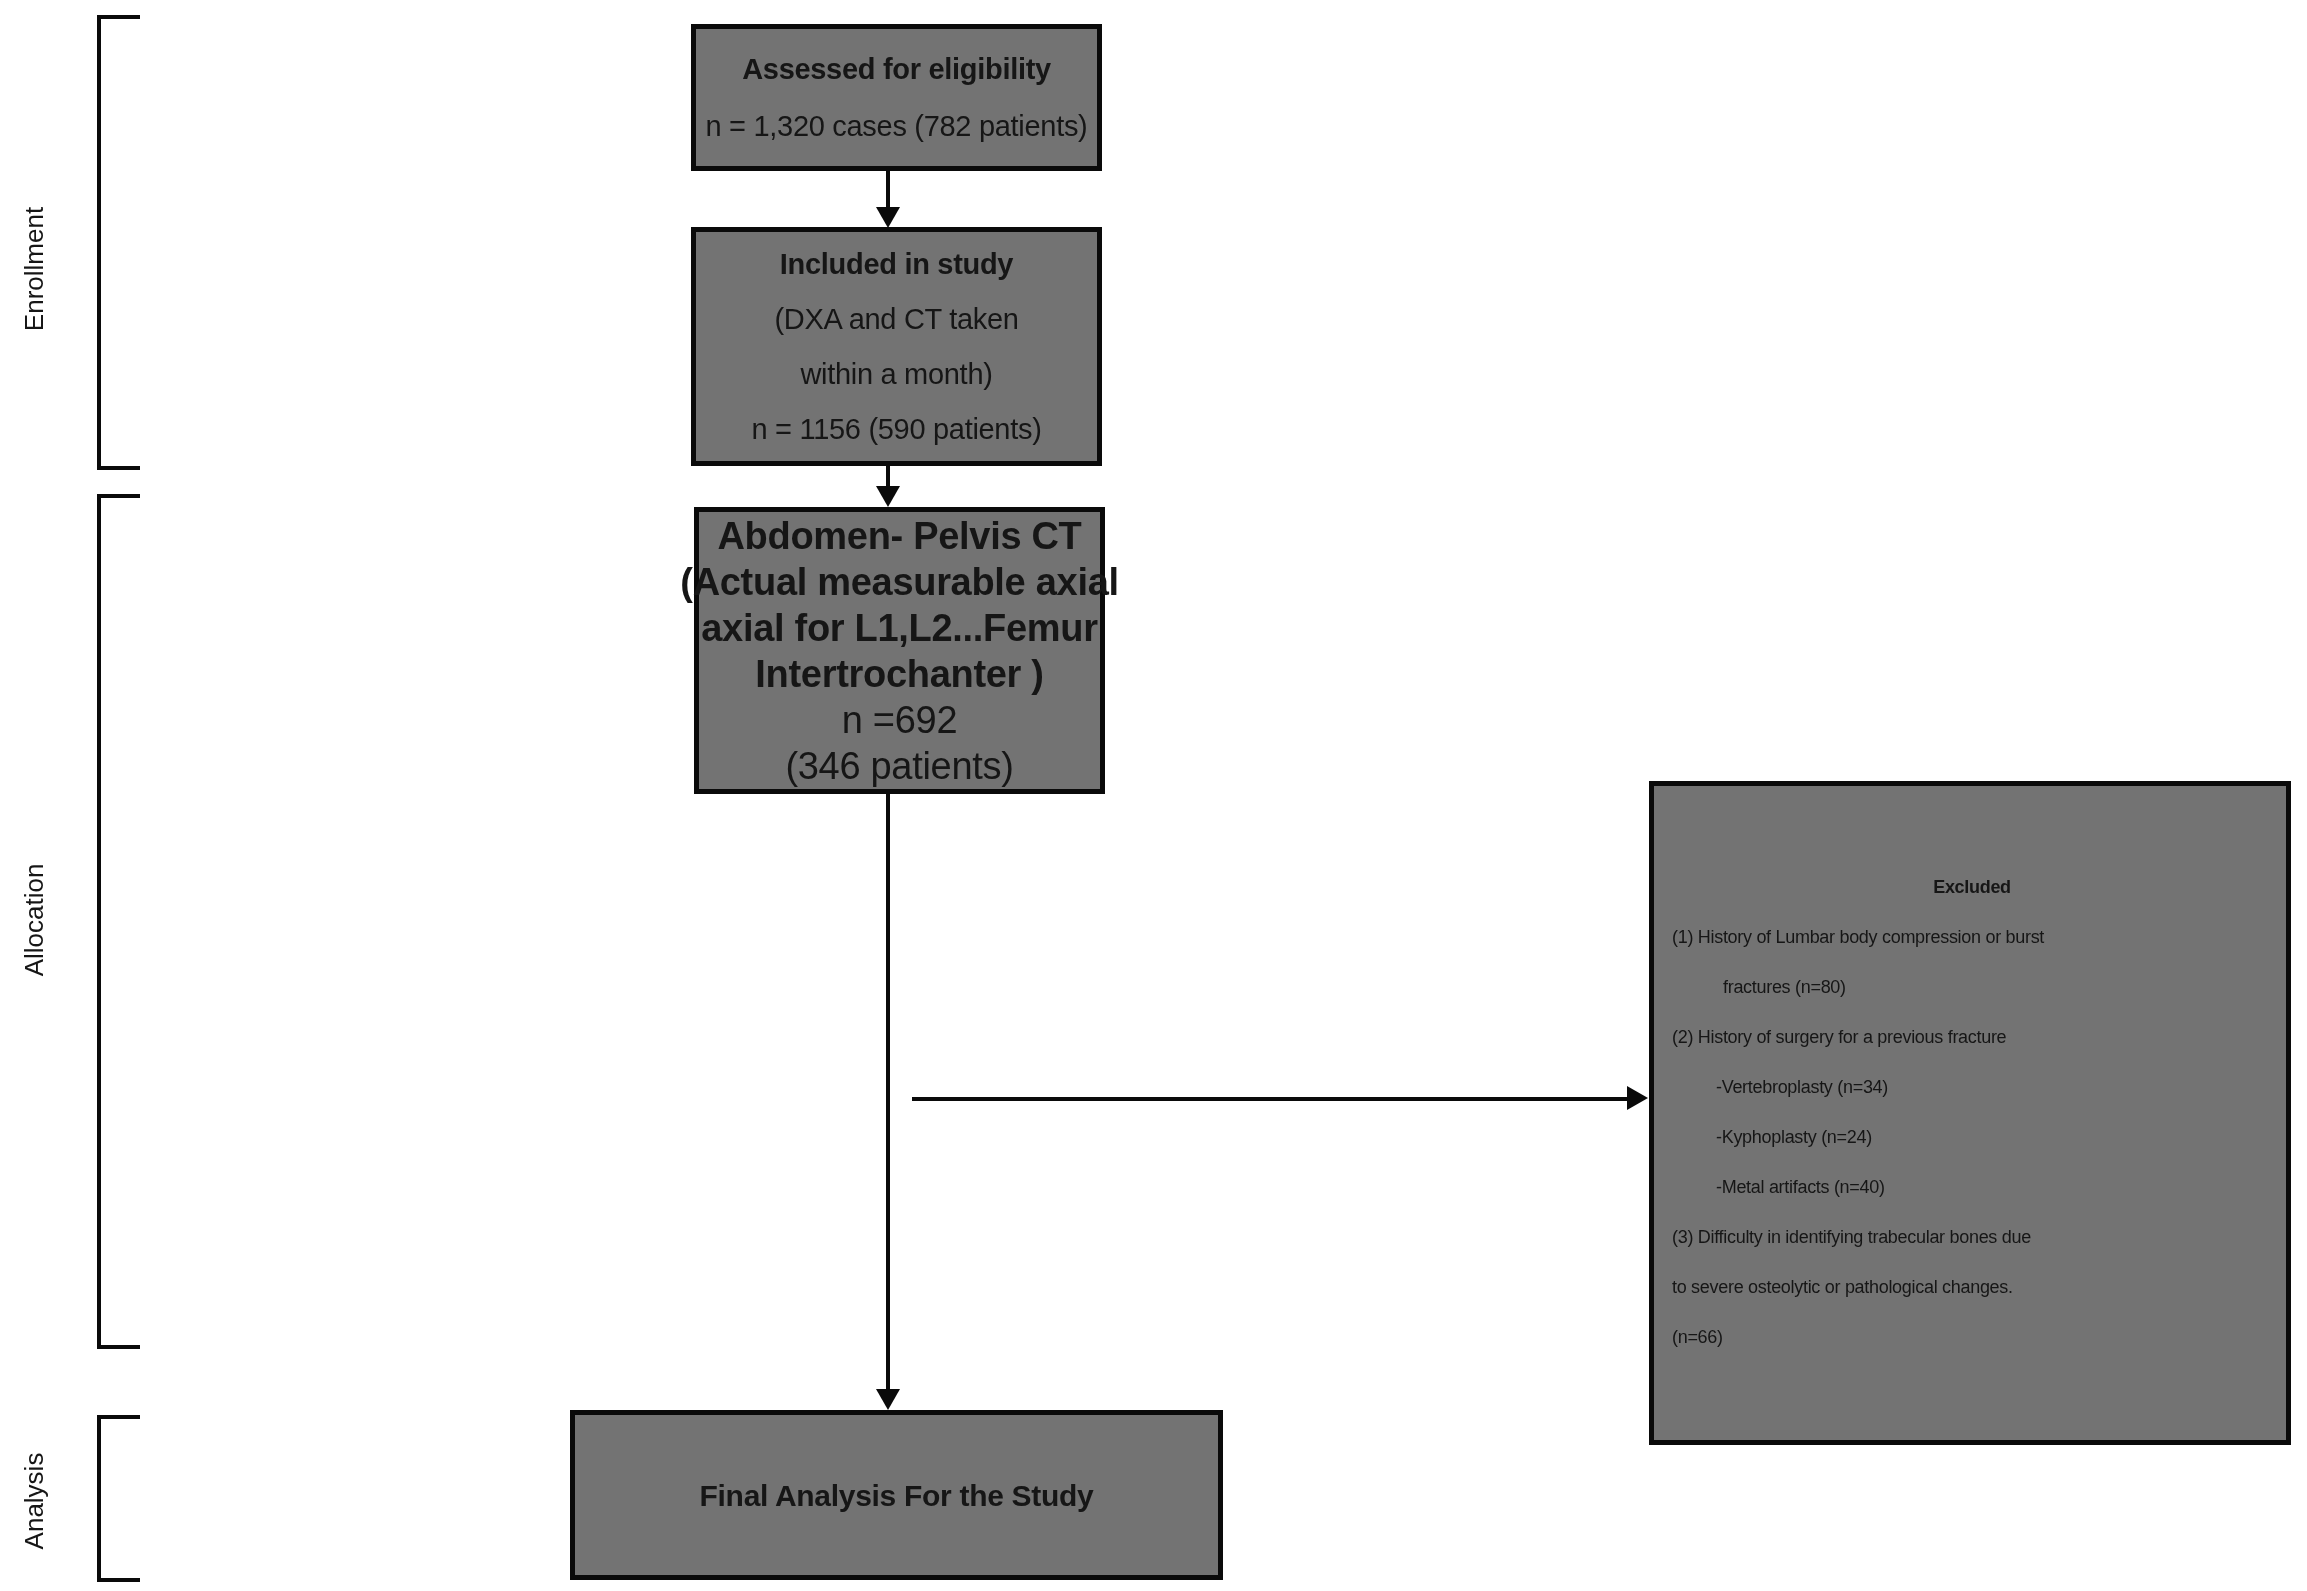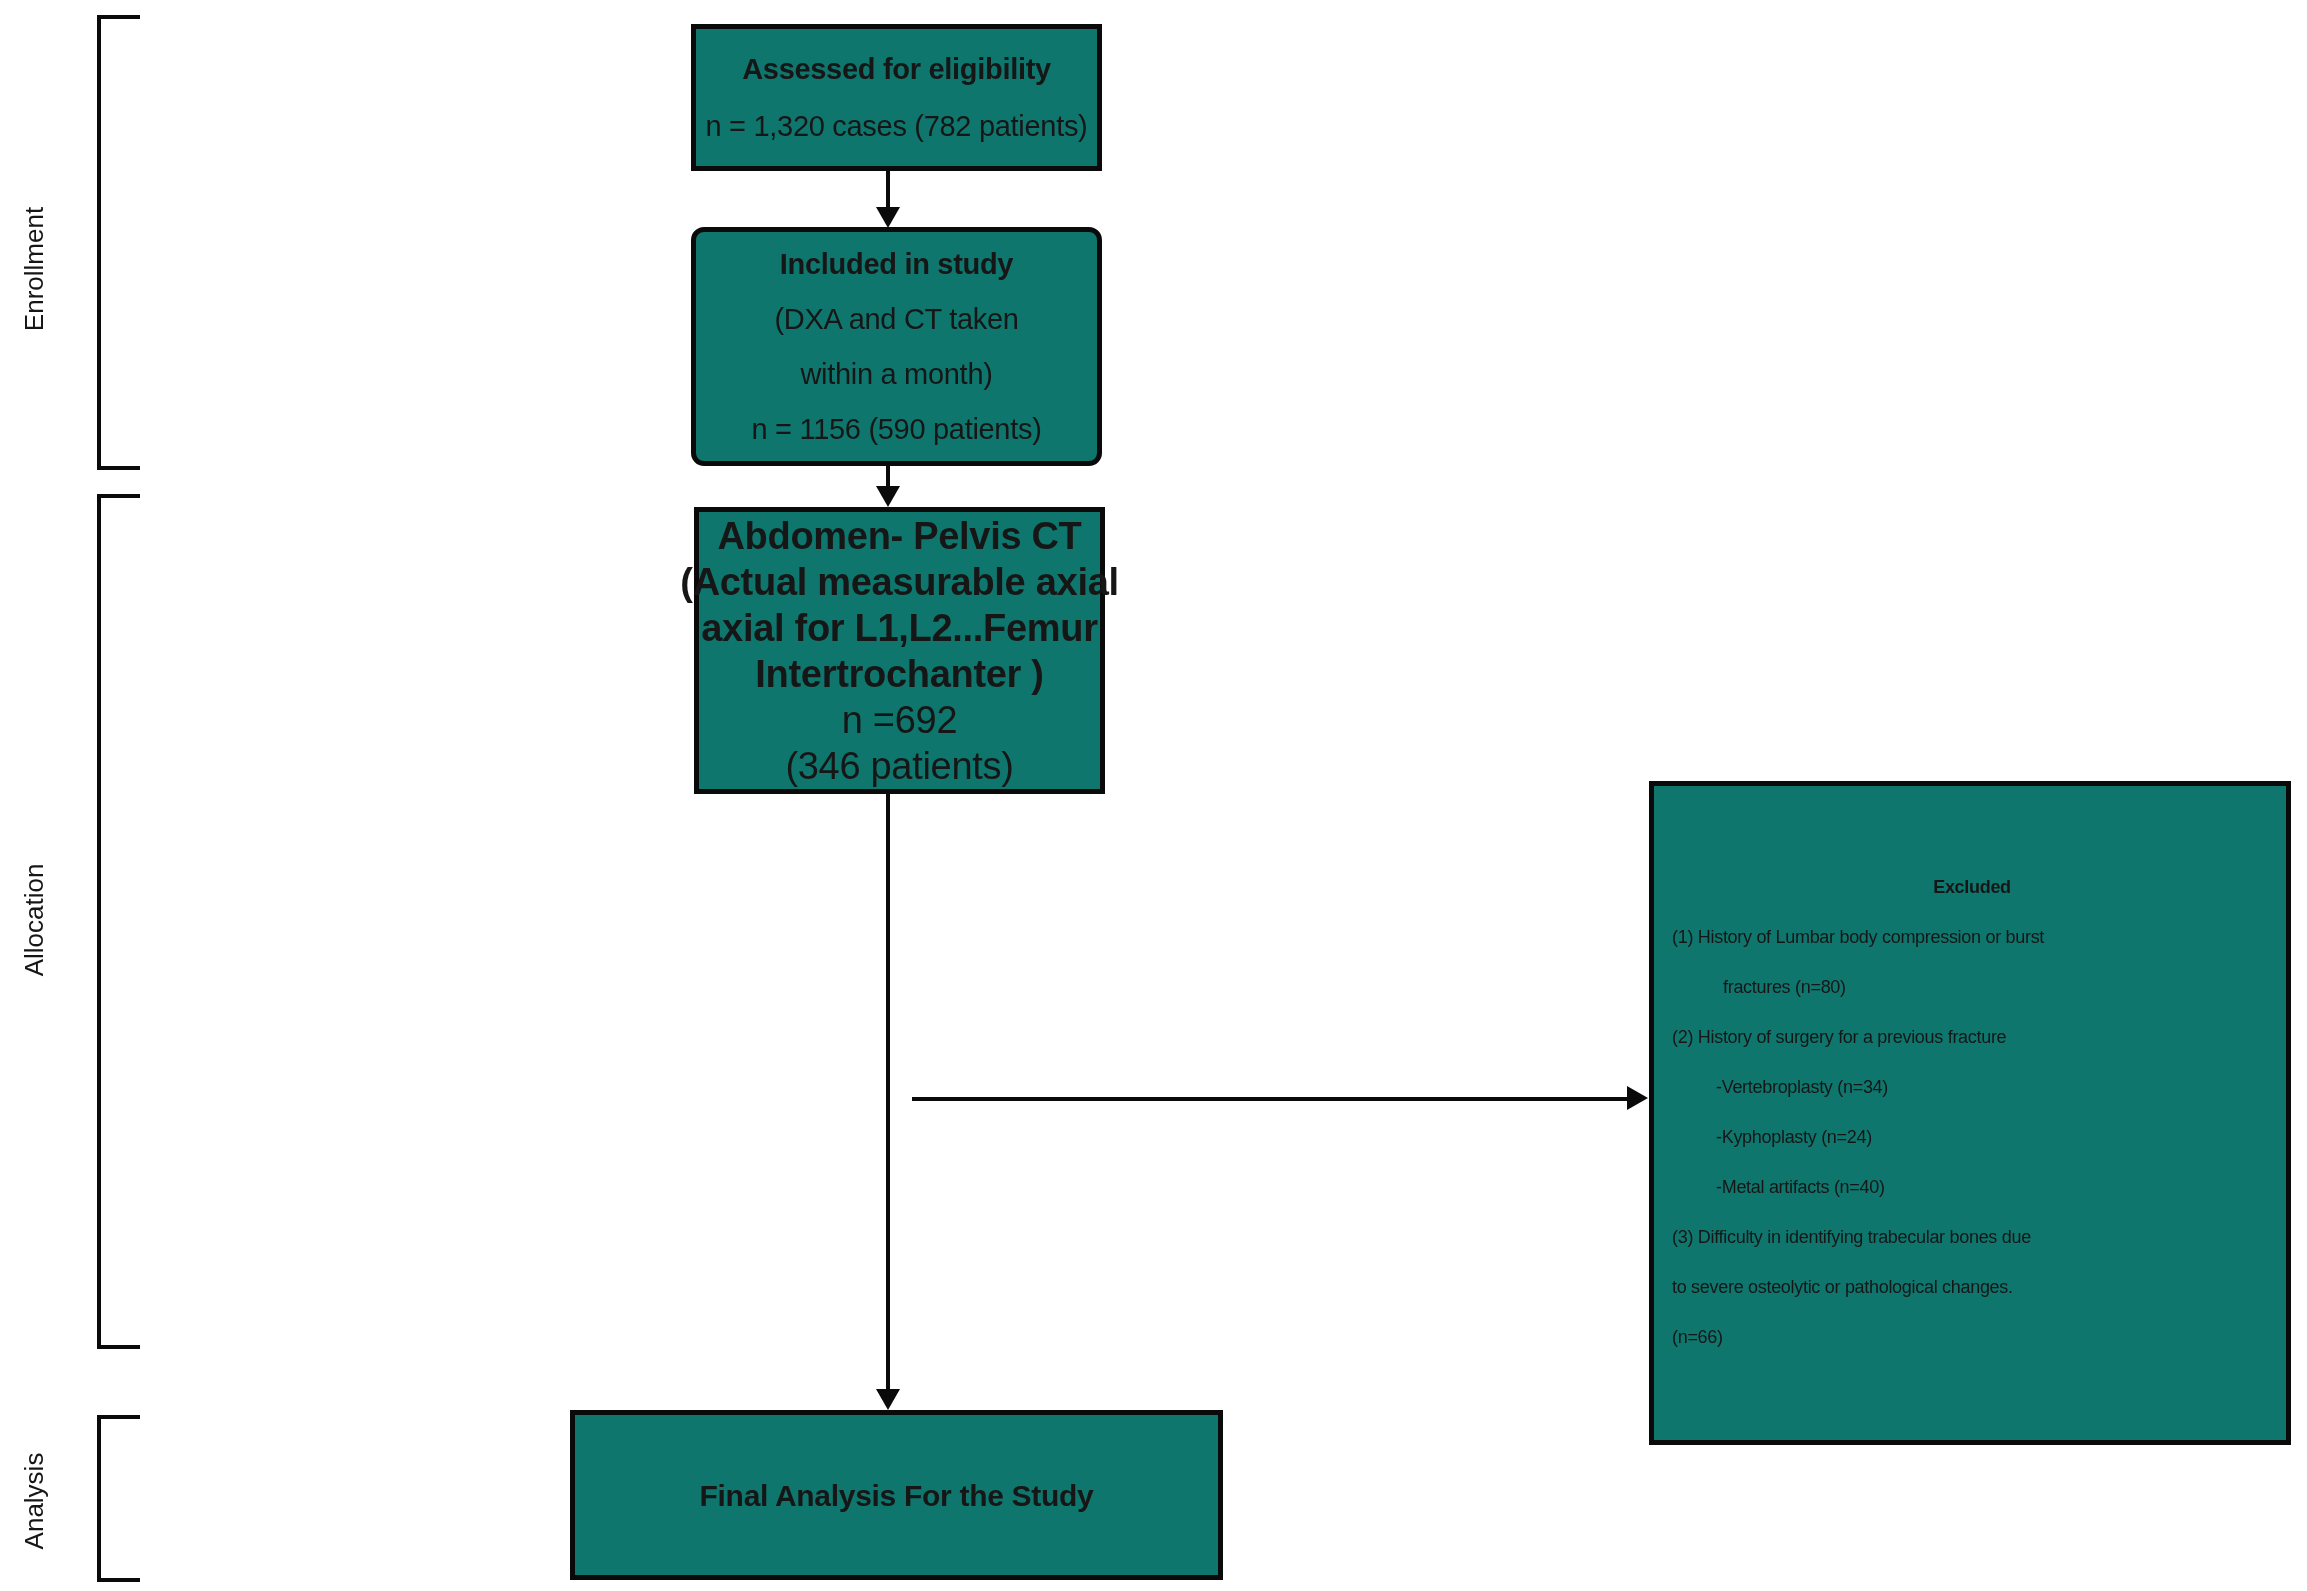--- a/index.html
+++ b/index.html
@@ -11,33 +11,33 @@
     overflow: hidden;
     font-family: "Liberation Sans", "DejaVu Sans", sans-serif;
     color: #161616;
   }
 
   
   .box {
     position: absolute;
     box-sizing: border-box;
     border: 5.5px solid #0a0a0a;
-    background: #0f766e;
+    background: #737373;
     display: flex;
     flex-direction: column;
     align-items: center;
     justify-content: center;
     text-align: center;
     letter-spacing: -0.3px;
   }
   .box .ln { white-space: nowrap; }
   .bold { font-weight: 700; }
 
   .box-assessed { left:691px; top:24px;   width:411px; height:147px; font-size:29px; line-height:57px; }
-  .box-included { left:691px; top:227px;  width:411px; height:239px; font-size:29px; line-height:55px;border-radius:13px; }
+  .box-included { left:691px; top:227px;  width:411px; height:239px; font-size:29px; line-height:55px; }
   .box-abdomen  { left:694px; top:507px;  width:411px; height:287px; font-size:38px; line-height:46px;text-align:center; }
   .box-final    { left:570px;  top:1410px; width:653px; height:170px; font-size:30px; line-height:57px; }
 
   .box-excluded {
     left:1649px; top:781px; width:642px; height:664px;
     display:block; text-align:left;
     font-size:18px; line-height:50px; letter-spacing:-0.3px;
     padding:76px 14px 0 18px;
   }
   .box-excluded .title { text-align:center; font-weight:700; }

